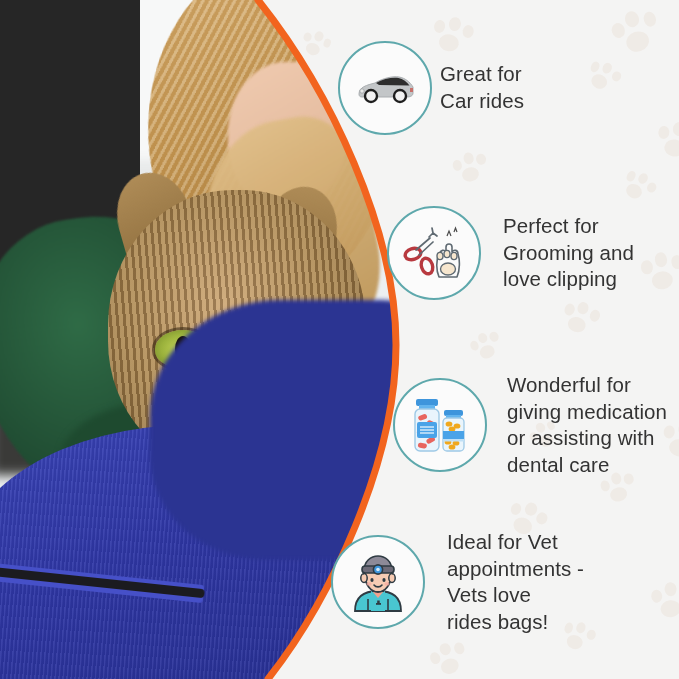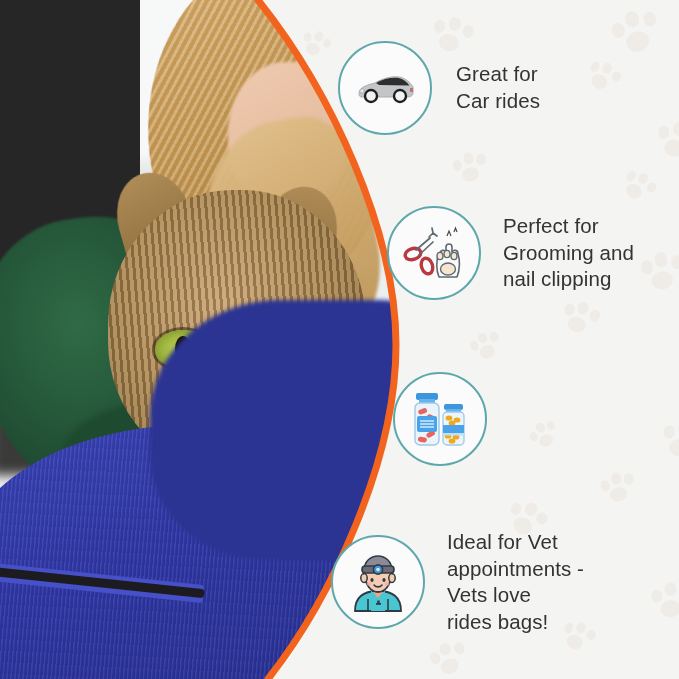--- a/index.html
+++ b/index.html
@@ -105,21 +105,21 @@
   .feat-text{
     margin-left:22px;color:#333333;font-size:20.5px;line-height:1.30;
     letter-spacing:.1px;white-space:pre-line;
   }
 
   
   #feature-1{left:338px;top:41px;}
   #feature-2{left:387px;top:206px;}
   #feature-3{left:393px;top:372px;}
   #feature-4{left:331px;top:529px;}
-  #feature-1 .feat-text{margin-left:24px;}
+  #feature-1 .feat-text{margin-left:8px;}
   #feature-2 .feat-text{margin-left:22px;}
   #feature-3 .feat-text{margin-left:20px;}
   #feature-4 .feat-text{margin-left:22px;}
 </style>
 </head>
 <body>
 
 <div id="stage">
 
   <div class="bg-panel"></div>
@@ -322,21 +322,21 @@
             <ellipse cx="51" cy="31" rx="3" ry="3.6"></ellipse>
           </g>
           <g fill="none" stroke="#4A4A4A" stroke-width="1.2">
             <path d="M44 11 L46 6 L48 11"></path>
             <path d="M51 7 L52.5 3 L54 7"></path>
           </g>
         </svg>
       </div>
       <div class="feat-text">Perfect for
 Grooming and
-nail clipping</div>
+love clipping</div>
     </div>
 
     <div class="feature" id="feature-3">
       <div class="icon-ring">
         <svg width="64" height="62" viewBox="0 0 64 62">
           <rect x="8" y="5" width="22" height="7" rx="2" fill="#3E95DC"></rect>
           <rect x="11" y="11" width="16" height="5" fill="#63B4EE"></rect>
           <rect x="7" y="15" width="24" height="42" rx="5" fill="#E9F4FC" stroke="#9EC9E6" stroke-width="1.4"></rect>
           <g fill="#E8655F">
             <rect x="10" y="21" width="9" height="5" rx="2.5" transform="rotate(-20 14 23)"></rect>
@@ -359,20 +359,24 @@
             <ellipse cx="49" cy="32" rx="3.4" ry="2.6"></ellipse>
             <ellipse cx="44" cy="35" rx="3.4" ry="2.6"></ellipse>
             <ellipse cx="40" cy="48" rx="3.4" ry="2.6"></ellipse>
             <ellipse cx="48" cy="49" rx="3.4" ry="2.6"></ellipse>
             <ellipse cx="44" cy="53" rx="3.4" ry="2.6"></ellipse>
           </g>
           <rect x="35" y="37" width="21" height="8" fill="#4AA3E8"></rect>
           <rect x="35" y="45" width="21" height="2.5" fill="#BFE0F6"></rect>
         </svg>
       </div>
+      <div class="feat-text">Wonderful for
+giving medication
+or assisting with
+dental care</div>
     </div>
 
     <div class="feature" id="feature-4">
       <div class="icon-ring">
         <svg width="62" height="62" viewBox="0 0 62 62">
           <path d="M8 60 C8 46 17 40 31 40 C45 40 54 46 54 60 Z" fill="#49C6D1" stroke="#2F3B43" stroke-width="1.8"></path>
           <path d="M24 40 C26 47 36 47 38 40 L38 44 C36 50 26 50 24 44 Z" fill="#F2A18C"></path>
           <path d="M31 45 L24 40 L24 60 L38 60 L38 40 Z" fill="#49C6D1"></path>
           <path d="M31 47 L26 41 L36 41 Z" fill="#F2A18C"></path>
           <g stroke="#2F3B43" stroke-width="1.6" fill="none">

